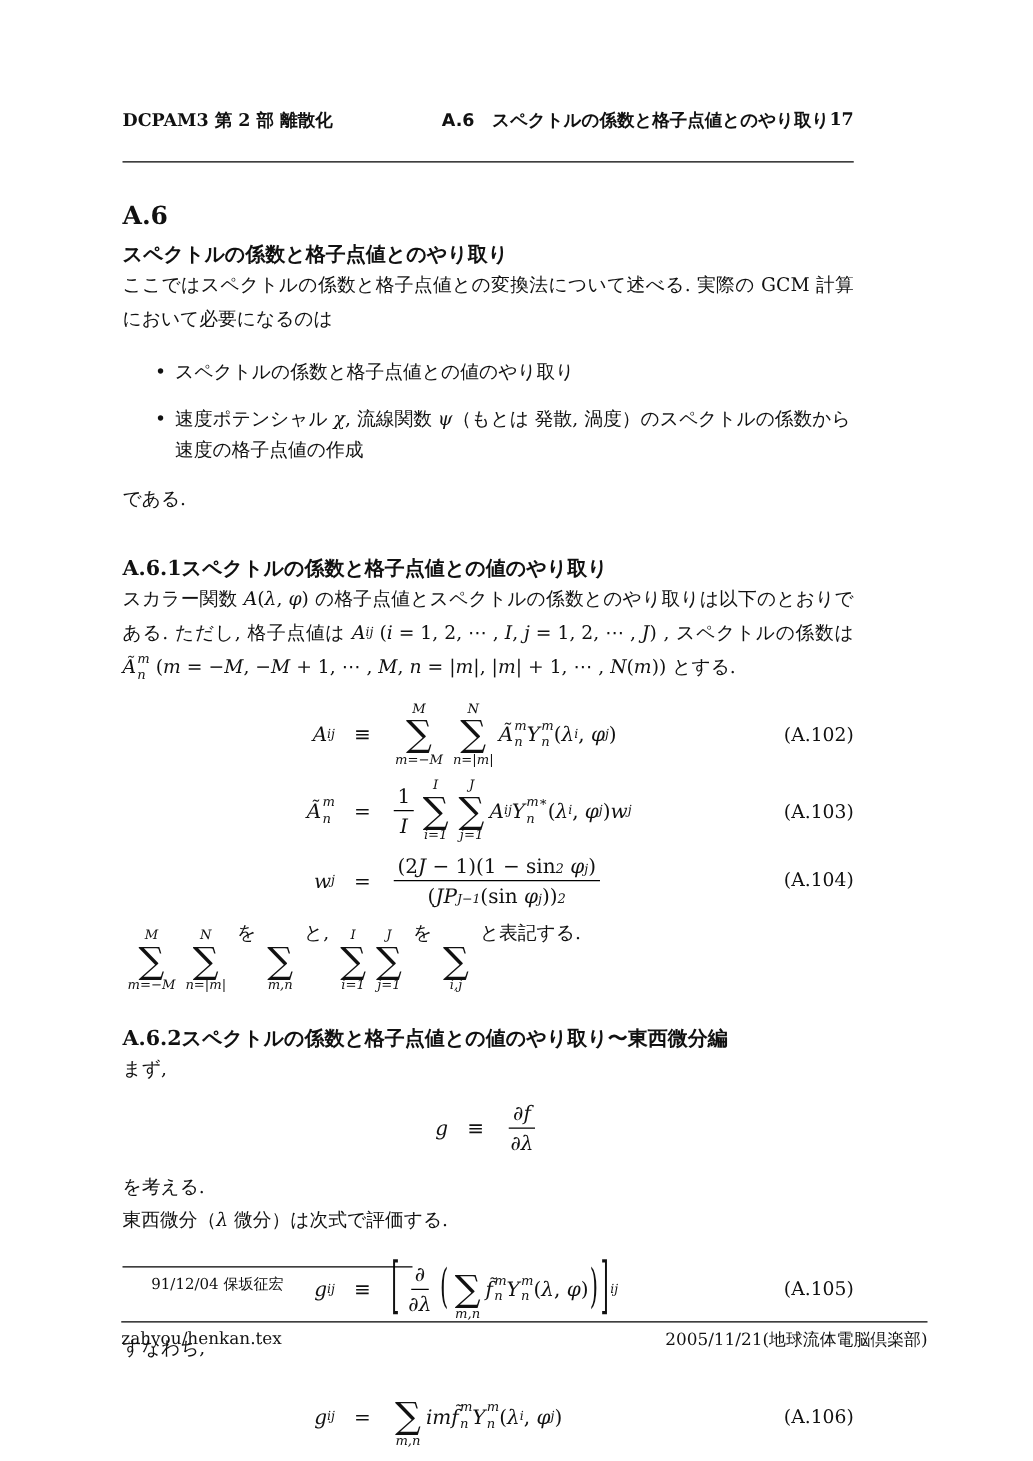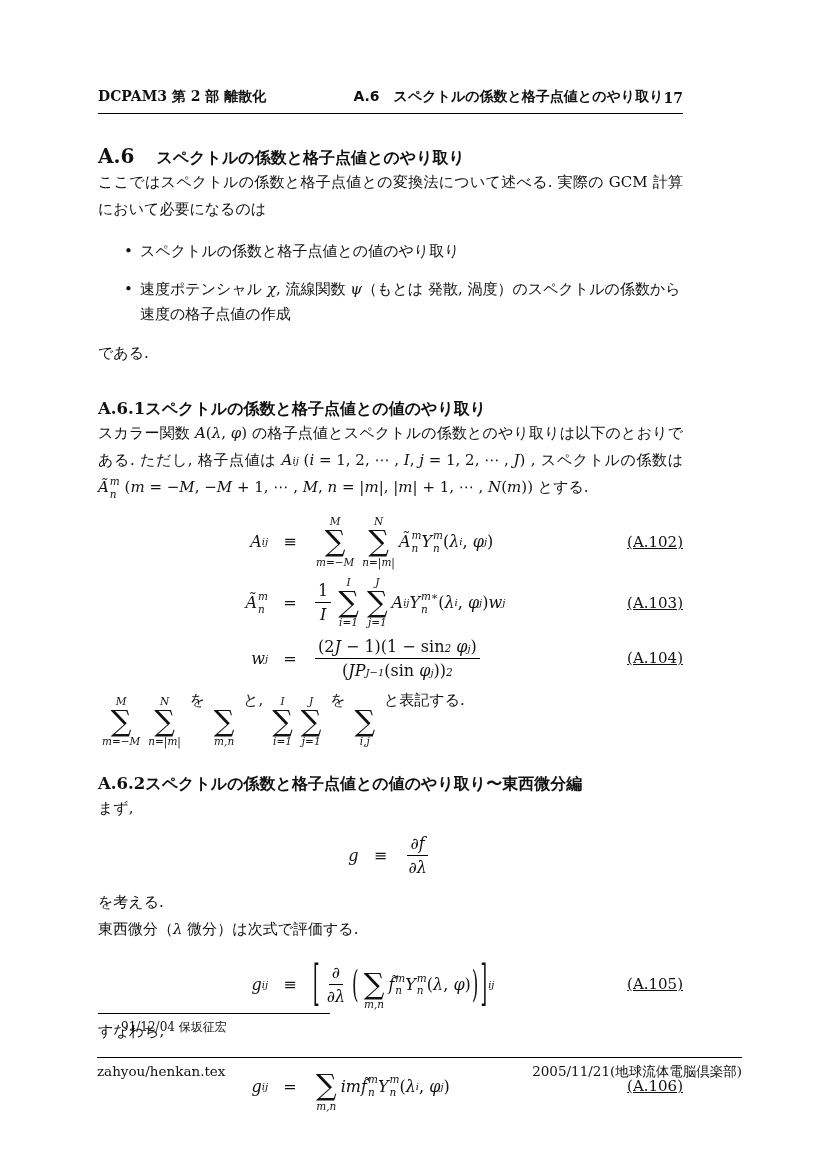--- a/index.html
+++ b/index.html
@@ -8,27 +8,27 @@
     position:relative;
     width:826px;height:1169px;
     background:#ffffff;
     color:#111;
     font-family:"DejaVu Serif","Liberation Serif",serif;
     overflow:hidden;
   }
   .content{position:absolute;left:98px;top:88px;width:585px;}
 
   
-  .hdr{display:flex;align-items:flex-end;border-bottom:1.5px solid #000;padding-bottom:7px;font-size:14px;font-weight:bold;}
+  .hdr{display:flex;align-items:flex-start;border-bottom:1.5px solid #000;padding-bottom:23px;font-size:14px;font-weight:bold;}
   .hdr-left{font-family:"DejaVu Serif","Liberation Serif",serif;}
   .hdr-center{margin-left:auto;font-family:"DejaVu Sans","Liberation Sans",sans-serif;}
   .hdr-right{font-family:"DejaVu Serif","Liberation Serif",serif;}
 
   
-  .h1{margin-top:30px;display:flex;align-items:baseline;gap:22px;}
+  .h1{margin-top:30px;display:flex;align-items:baseline;gap:10px;flex-direction:column;}
   .h1 .num{font-size:20px;font-weight:bold;}
   .h1 .ttl{font-size:16px;font-weight:bold;font-family:"DejaVu Sans","Liberation Sans",sans-serif;}
   .h2{margin-top:32px;display:flex;align-items:baseline;}
   .h2 .num{font-size:16.5px;font-weight:bold;}
   .h2 .ttl{font-size:16px;font-weight:bold;font-family:"DejaVu Sans","Liberation Sans",sans-serif;}
 
   
   p.body{font-size:15px;line-height:27px;margin:0;text-align:justify;}
   .mt-intro{margin-top:20px;}
   .mt-para{margin-top:14px;}
@@ -57,21 +57,21 @@
   .mbig{display:inline-block;vertical-align:middle;line-height:1;margin:0 1px;font-size:17px;}
   .imath{display:inline-flex;align-items:baseline;font-size:15px;}
   .imath .msum{font-size:15px;}
 
   
   .eqblock{margin-top:14px;}
   .eqrow{display:flex;align-items:center;font-size:16px;margin-bottom:7px;}
   .eqlhs{width:170px;display:flex;justify-content:flex-end;align-items:center;}
   .eqrel{width:44px;text-align:center;display:flex;justify-content:center;align-items:center;}
   .eqrhs{display:flex;align-items:center;}
-  .eqtag{margin-left:auto;font-size:15px;align-self:center;text-decoration:underline;}
+  .eqtag{margin-left:auto;font-size:15px;align-self:center;}
   .eqcenter{display:flex;justify-content:center;align-items:center;font-size:16px;margin:12px 0;}
 
   
   .footnote-rule{position:absolute;left:98px;top:1013px;width:232px;border-top:1px solid #000;}
   .footnote-text{position:absolute;left:121px;top:1019px;font-size:12px;}
   .footer-rule{position:absolute;left:97px;top:1057px;width:645px;border-top:1px solid #000;}
   .footer-row{position:absolute;left:97px;top:1063px;width:645px;display:flex;justify-content:space-between;font-size:13.5px;}
 </style>
 </head>
 <body>

